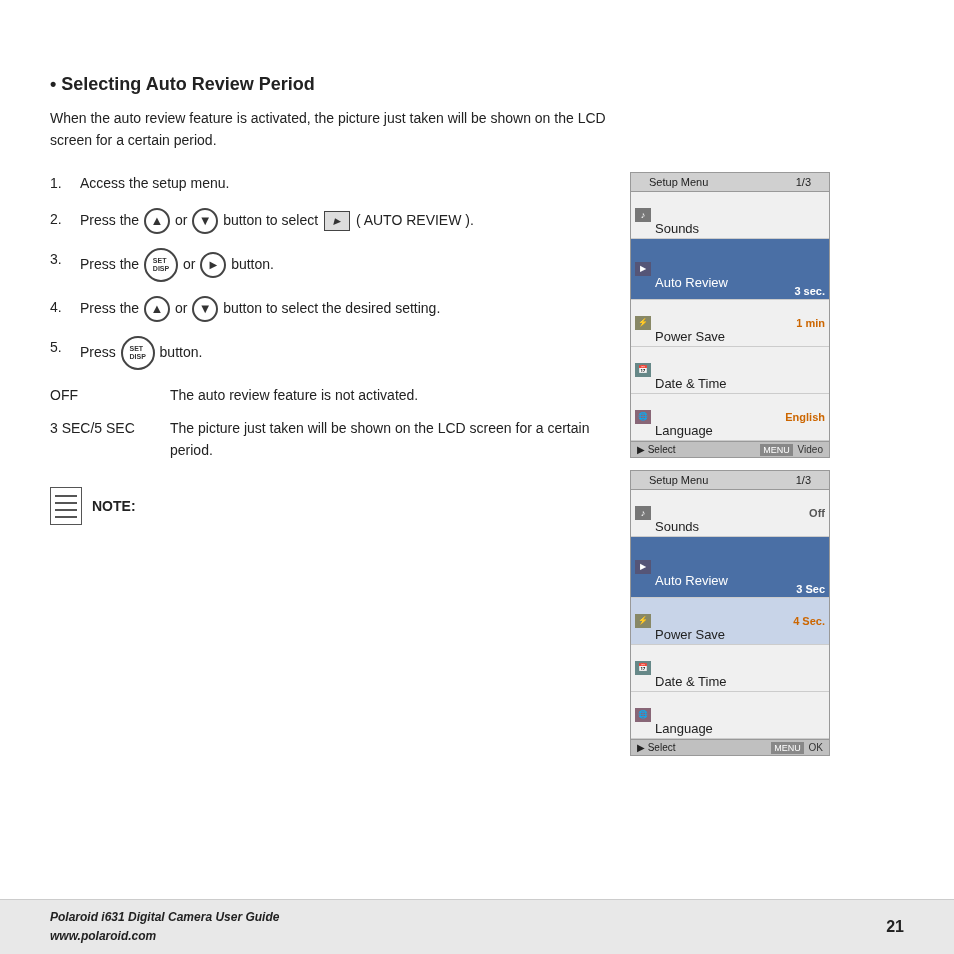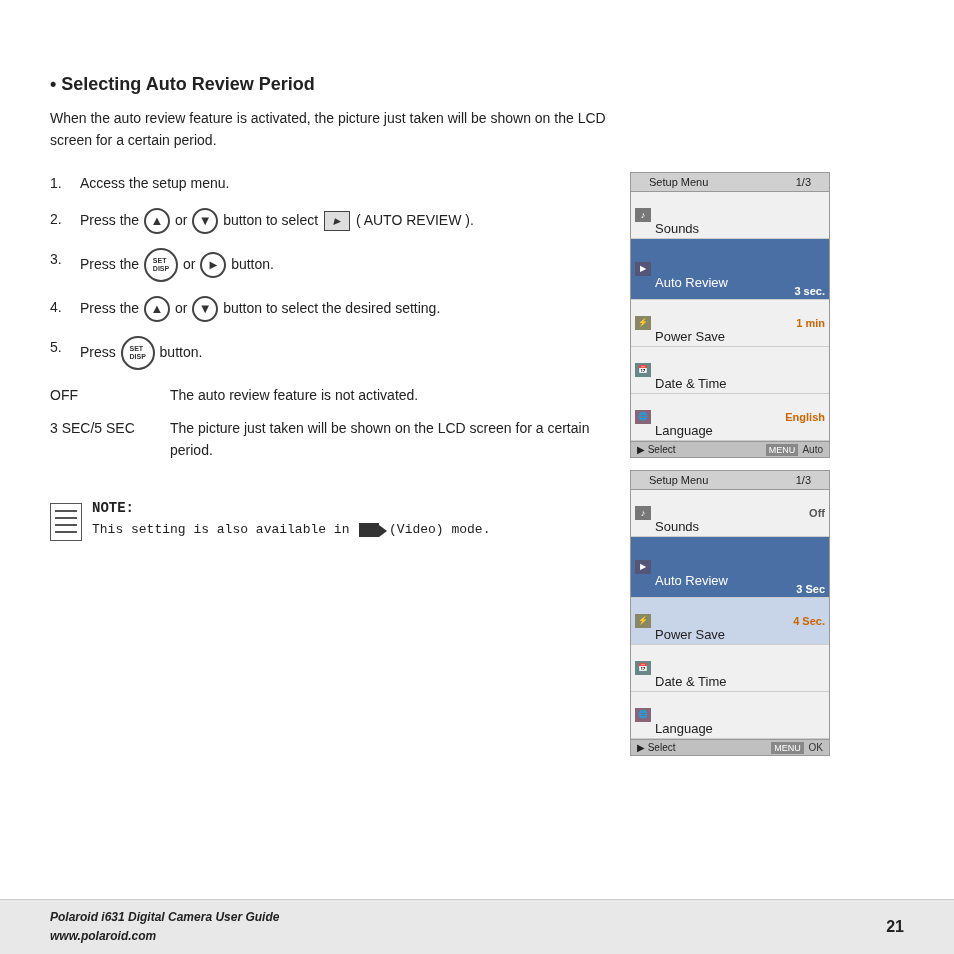--- a/index.html
+++ b/index.html
@@ -90,24 +90,23 @@
     }
 
     .def-desc {
       font-size: 14px;
       line-height: 1.6;
       max-width: 460px;
     }
 
     .note-box {
       display: flex;
-      align-items: flex-end;
+      align-items: center;
       gap: 10px;
-      margin-top: 36px;
-      font-family: Liberation Mono, monospace;
+      margin-top: 26px;
     }
 
     .note-icon {
       width: 32px;
       height: 38px;
       border: 1.5px solid #555;
       display: flex;
       flex-direction: column;
       justify-content: space-around;
       padding: 4px 4px;
@@ -374,25 +373,20 @@
 
       <div class="note-box">
         <div class="note-icon">
           <div class="note-icon-line"></div>
           <div class="note-icon-line"></div>
           <div class="note-icon-line"></div>
           <div class="note-icon-line"></div>
         </div>
         <div class="note-content">
           <strong>NOTE:</strong><br>
-          <span>
-            This setting is also available in
-            <span class="video-icon" style="display:inline-block;width:20px;height:14px;background:#333;vertical-align:middle;margin:0 2px;position:relative;"></span>
-            (Video) mode.
-          </span>
         </div>
       </div>
 
     </div>
 
     <div class="menus-column">
 
       <div class="setup-menu">
         <div class="setup-menu-header">
           <span>Setup Menu</span>
@@ -425,21 +419,21 @@
           <span class="menu-value">English</span>
         </div>
 
         <div class="setup-menu-footer">
           <div class="footer-left">
             <span class="footer-arrow">▶</span>
             <span>Select</span>
           </div>
           <div class="footer-right">
             <span style="font-size:9px;background:#888;color:white;padding:1px 3px;margin-right:2px;">MENU</span>
-            <span>Auto</span>
+            <span>Video</span>
           </div>
         </div>
       </div>
 
       <div class="setup-menu">
         <div class="setup-menu-header">
           <span>Setup Menu</span>
           <span>1/3</span>
         </div>
 

